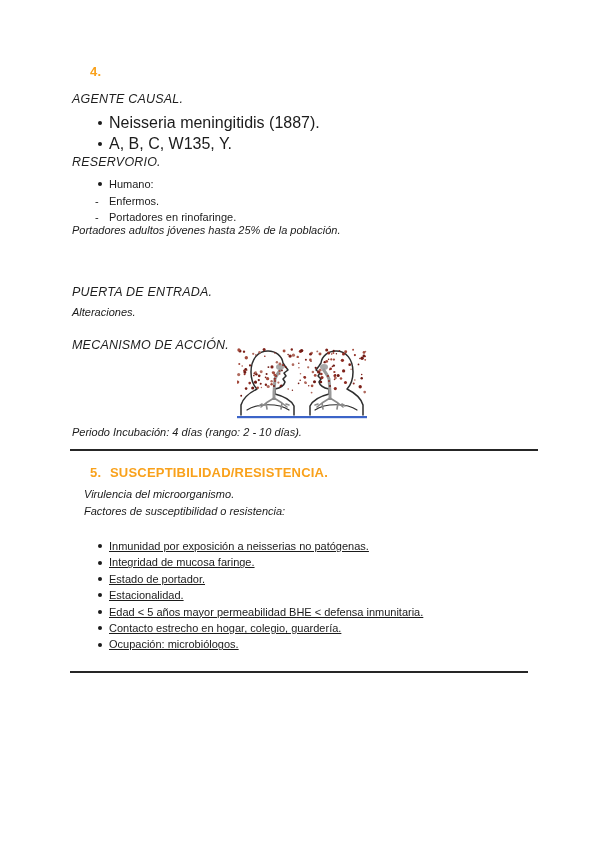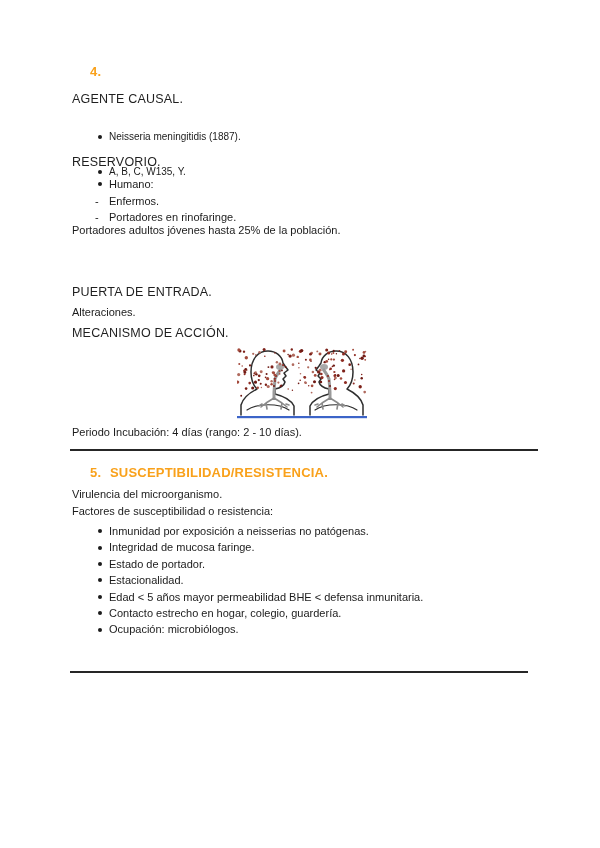--- a/index.html
+++ b/index.html
@@ -11,26 +11,26 @@
     -webkit-font-smoothing:antialiased;
   }
   .page{position:absolute;inset:0;background:#fff;overflow:hidden;}
   .abs{position:absolute;left:72px;width:456px;}
   .heading{
     font-weight:bold;font-size:13px;color:#f9a11b;
     display:flex;letter-spacing:.2px;
   }
   .heading .num{width:20px;}
   .subhead{
-    font-size:12.5px;color:#1f1f1f;letter-spacing:.2px;
-  }
-  .body-text{font-size:11px;line-height:16.5px;color:#1b1b1b;}
+    font-style:italic;font-size:12.5px;color:#1f1f1f;letter-spacing:.2px;
+  }
+  .body-text{font-size:11px;line-height:16.5px;color:#1b1b1b;font-style:italic;}
   .para p{margin:0;}
   .list .li{position:relative;padding-left:37px;}
-  .list-1 .li{height:21px;line-height:21px;font-size:10px;margin-top:14px;}
+  .list-1 .li{height:21px;line-height:21px;font-size:16px;}
   .list-2 .li{height:16.5px;line-height:16.5px;font-size:11px;}
   .list-3 .li{height:16.4px;line-height:16.4px;font-size:11px;}
   .dot-marker{
     position:absolute;left:26px;top:50%;margin-top:-2px;
     width:4px;height:4px;border-radius:50%;background:#1b1b1b;
   }
   .dash-marker{
     position:absolute;left:23px;top:0;font-size:11px;color:#1b1b1b;
   }
   .rule{position:absolute;height:2px;background:#262626;}
@@ -76,21 +76,21 @@
     </div>
   </div>
 
   <div class="abs body-text para" style="top:222px;">
     <p>Portadores adultos jóvenes hasta 25% de la población.</p>
   </div>
 
   <div class="abs subhead" style="top:285px;">PUERTA DE ENTRADA.</div>
   <div class="abs body-text" style="top:304px;">Alteraciones.</div>
 
-  <div class="abs subhead" style="top:326px;">MECANISMO DE ACCIÓN.</div>
+  <div class="abs subhead" style="top:338px;">MECANISMO DE ACCIÓN.</div>
 
   <div class="figure">
     <svg width="130" height="72" viewBox="0 0 130 72" xmlns="http://www.w3.org/2000/svg">
 
       <g transform="translate(2,1)">
         <path d="M 2,67 L 2,57 C 4,50 10,45 18,41 C 14,37 12,31 12,24 C 12,11 19,3 29,3 C 37,3 43,8 44,15 L 46,18 L 49,22 L 45,25 L 47,28 L 44,31 L 46,34 C 45,38 41,40 36,41 L 36,46 C 44,48 52,52 55,58 L 55,67" fill="#ffffff" stroke="#2e2e2e" stroke-width="1.5" stroke-linejoin="round" stroke-linecap="round"></path>
         <path d="M 8,62 C 18,55 40,55 50,62" fill="none" stroke="#2e2e2e" stroke-width="1.2" stroke-linecap="round"></path>
         <ellipse cx="41" cy="19" rx="4" ry="3" fill="#9a9a9a" opacity="0.85"></ellipse>
         <path d="M 42,21 C 39,25 37,28 36,31 L 35,44 L 35,50" fill="none" stroke="#9a9a9a" stroke-width="3"></path>
         <path d="M 35,50 L 27,55 M 27,55 L 22,59 M 27,55 L 28,61 M 23,56 L 20,58 M 35,50 L 43,55 M 43,55 L 48,59 M 43,55 L 42,61 M 47,56 L 50,57" fill="none" stroke="#8a8a8a" stroke-width="1.6" stroke-linecap="round"></path>
@@ -265,26 +265,26 @@
 
   <div class="abs body-text" style="top:424px;">Periodo Incubación: 4 días (rango: 2 - 10 días).</div>
 
   <div class="rule" style="top:449px;left:70px;width:468px;"></div>
 
   <div class="abs heading" style="top:465px;left:90px;width:438px;">
     <span class="num">5.</span>
     <span>SUSCEPTIBILIDAD/RESISTENCIA.</span>
   </div>
 
-  <div class="abs body-text para" style="top:486px;">
+  <div class="abs body-text para" style="top:486px;margin-left:12px;">
     <p>Virulencia del microorganismo.</p>
     <p>Factores de susceptibilidad o resistencia:</p>
   </div>
 
-  <div class="abs list list-3" style="top:523px;">
+  <div class="abs list list-3" style="top:538px;text-decoration:underline;">
     <div class="li">
       <span class="dot-marker"></span>
       <span>Inmunidad por exposición a neisserias no patógenas.</span>
     </div>
     <div class="li">
       <span class="dot-marker"></span>
       <span>Integridad de mucosa faringe.</span>
     </div>
     <div class="li">
       <span class="dot-marker"></span>

